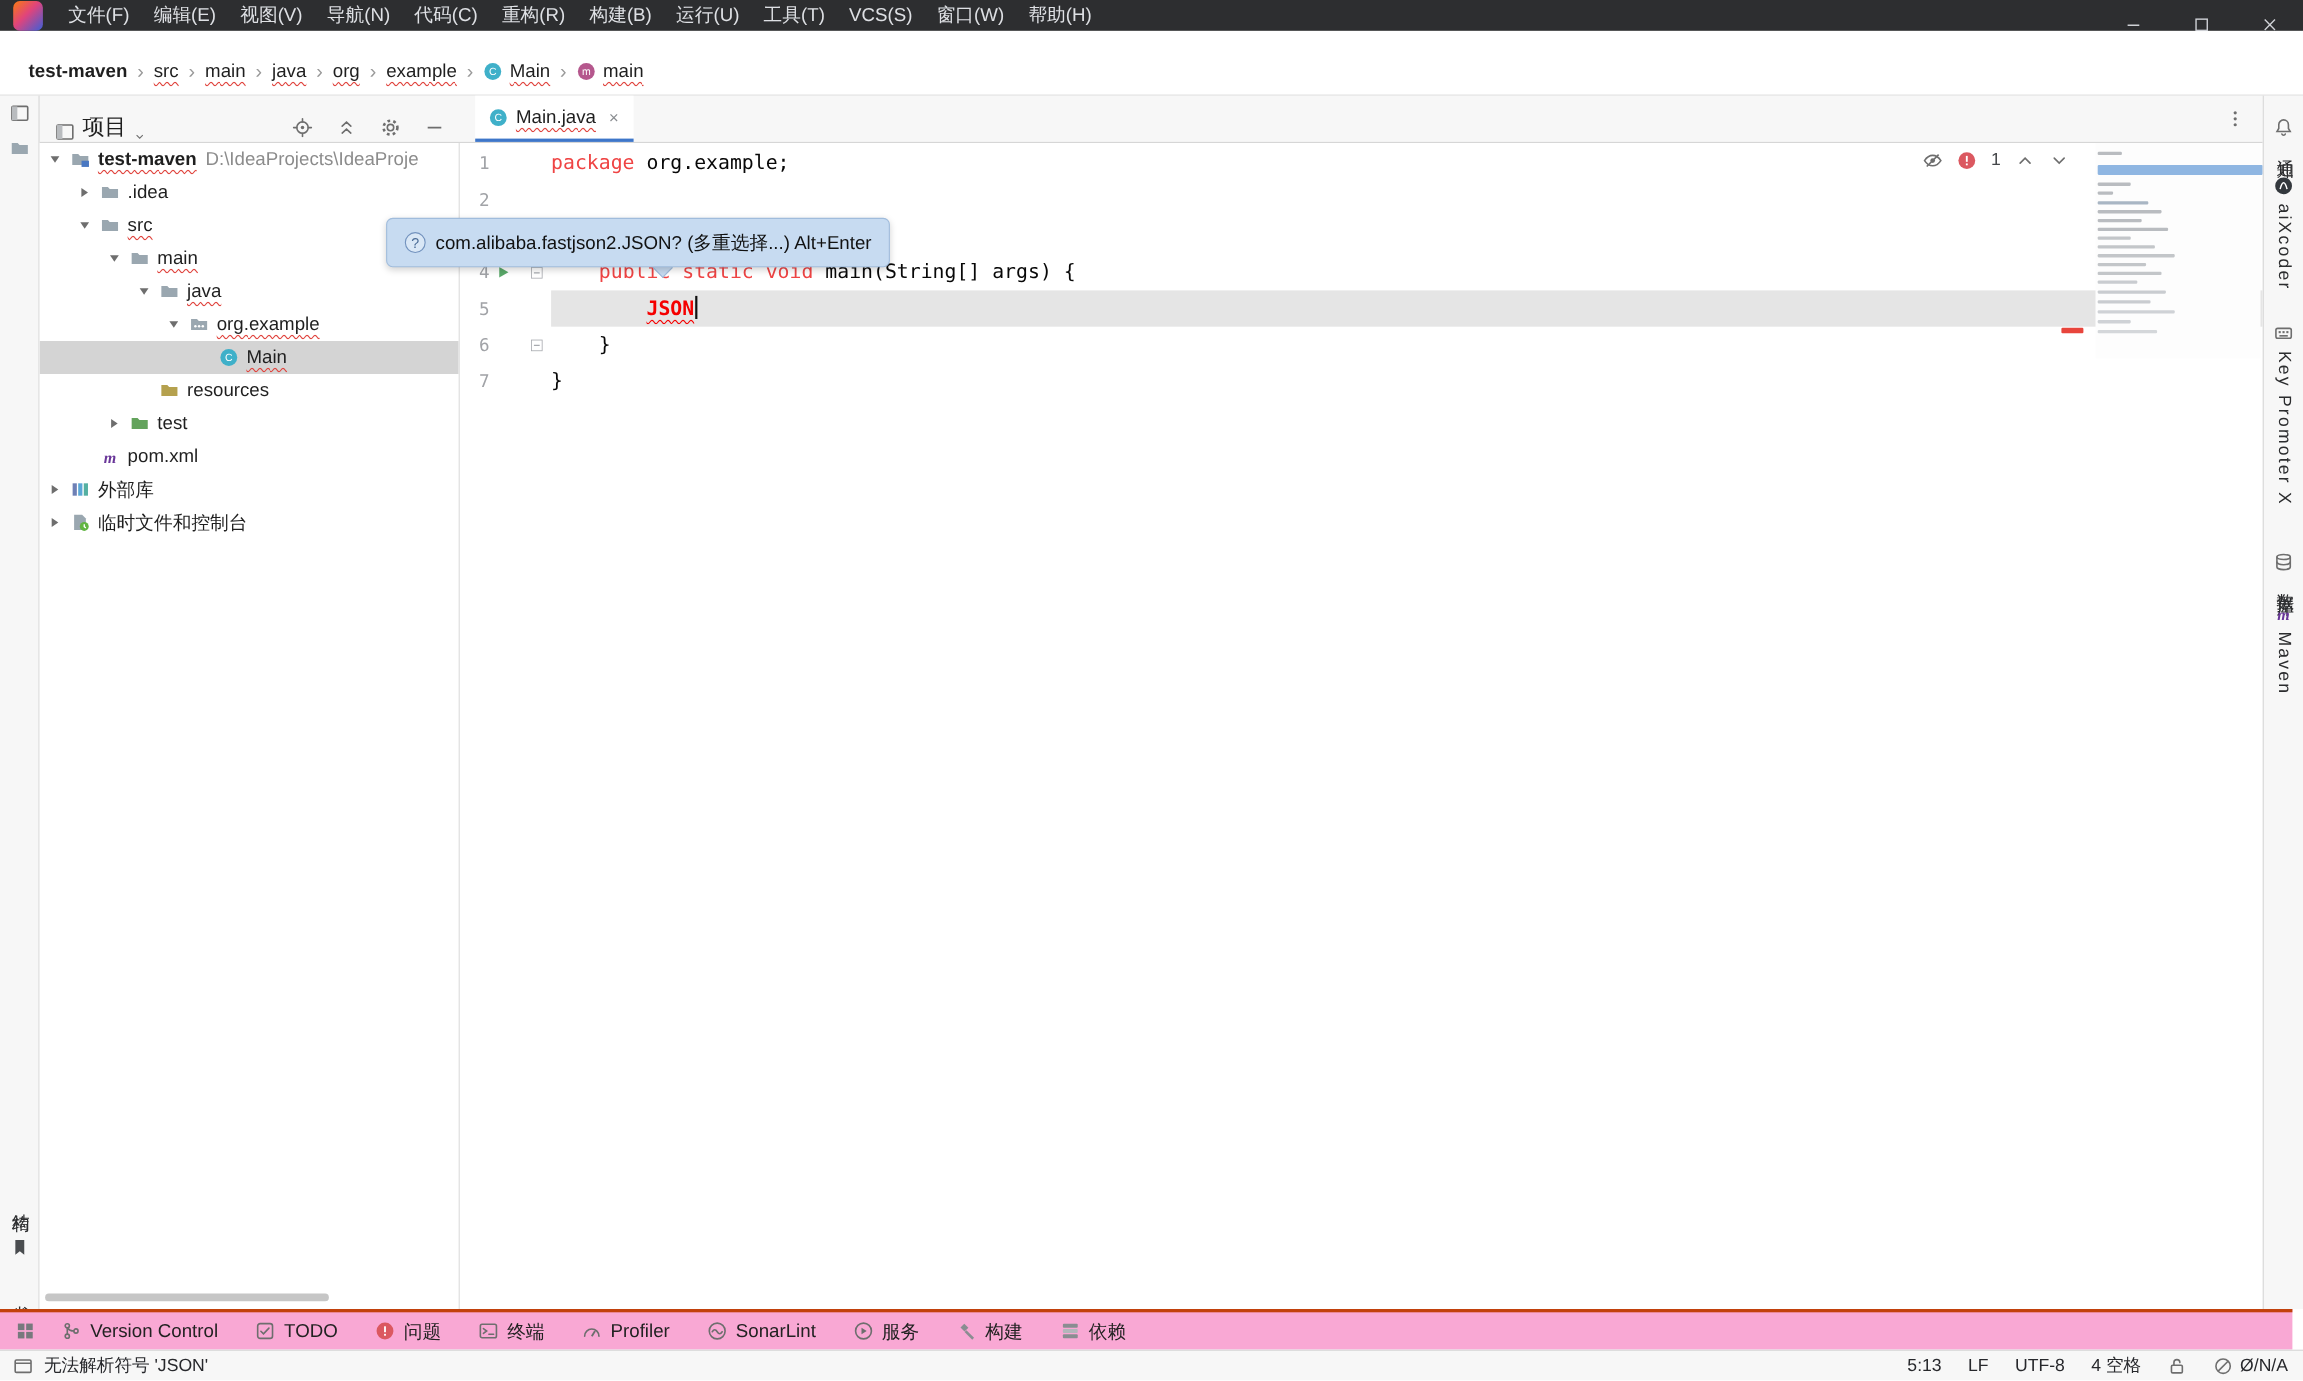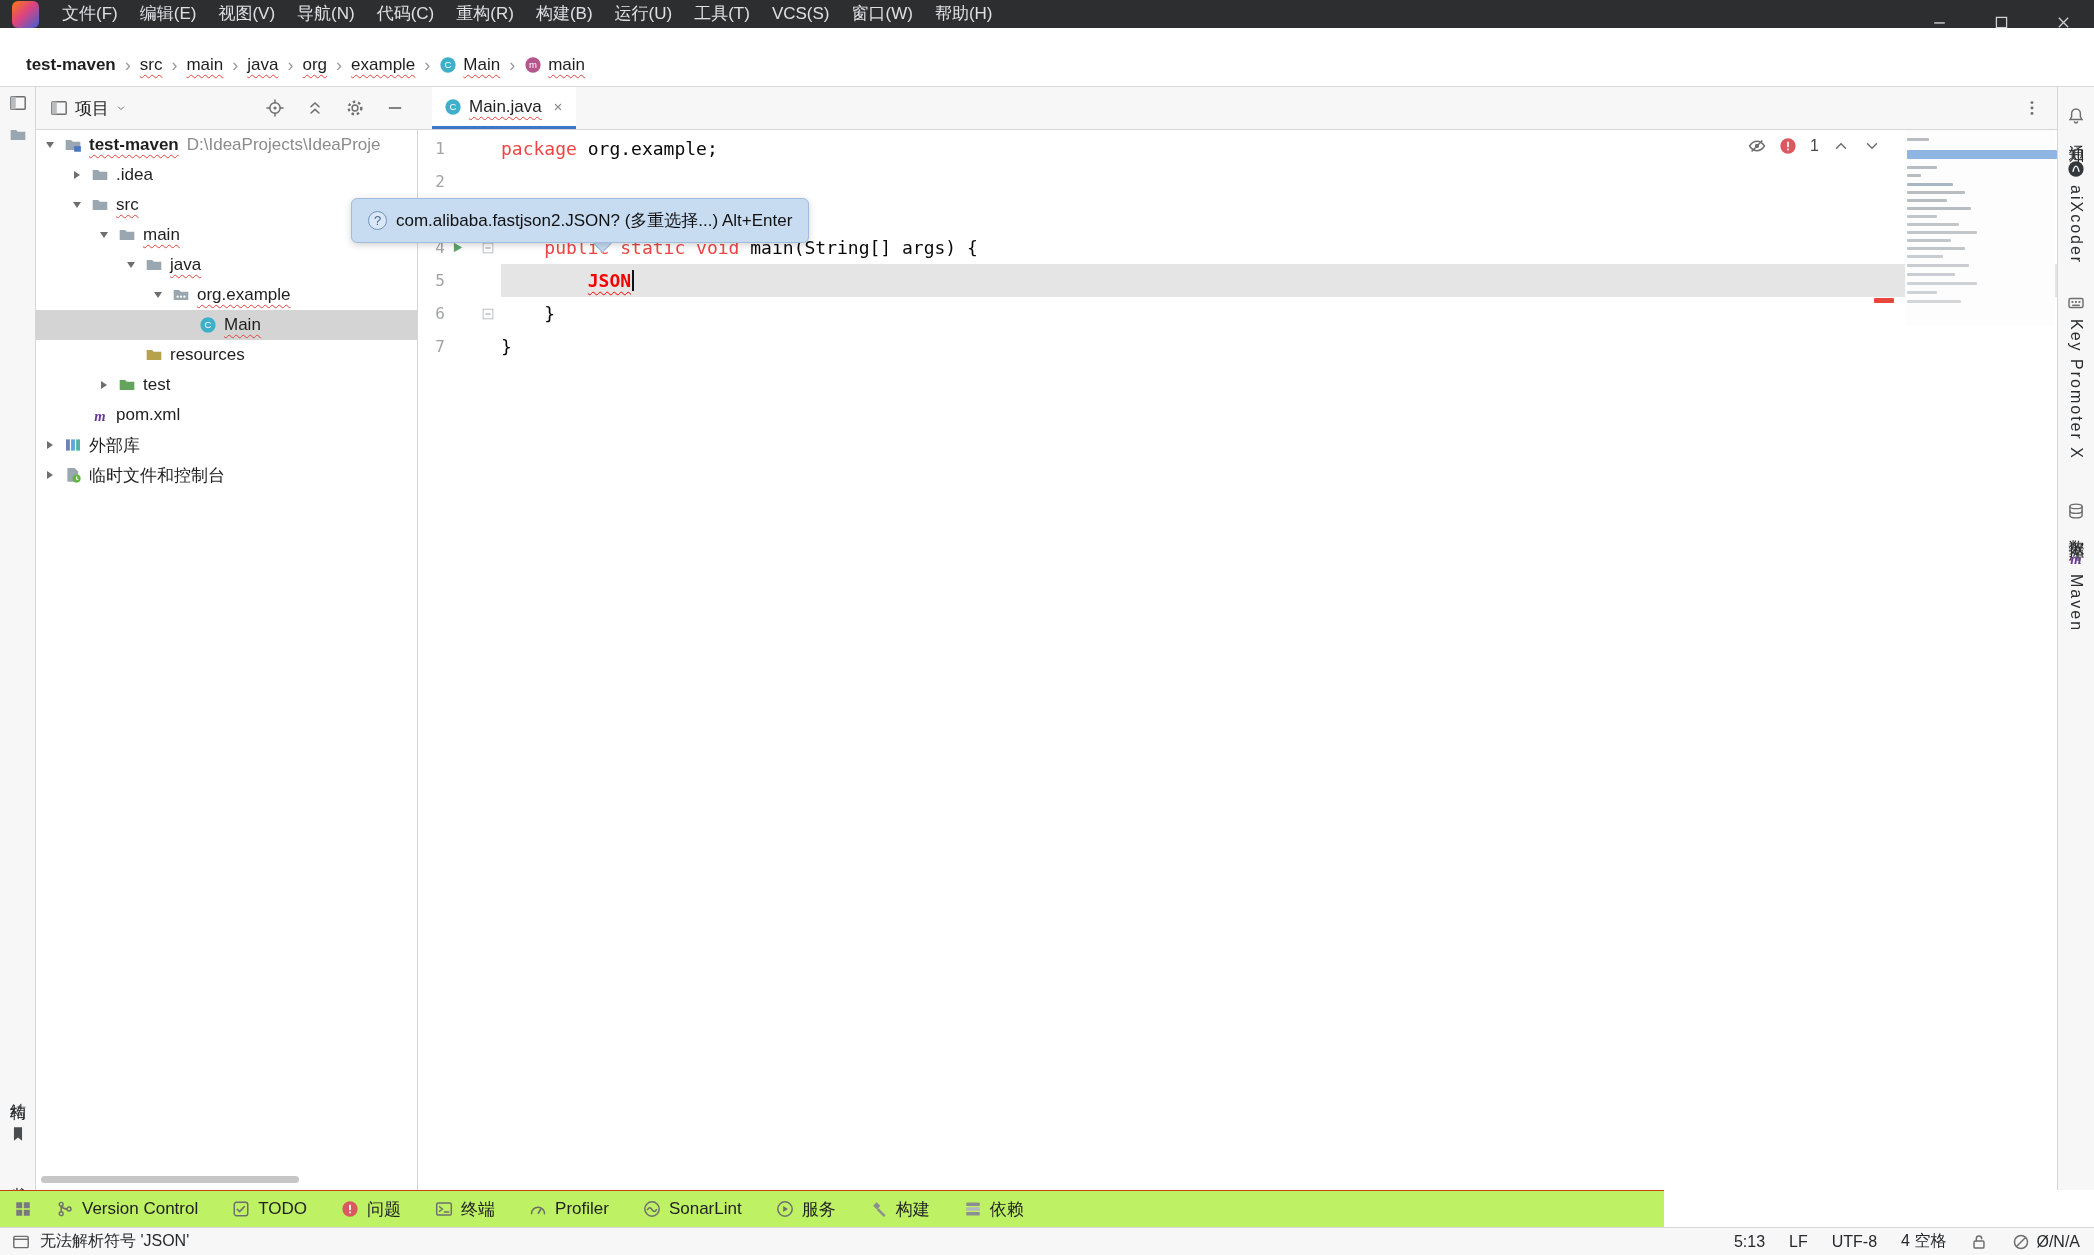--- a/index.html
+++ b/index.html
@@ -25,21 +25,21 @@
   .crumb { display: flex; align-items: center; gap: 6px; white-space: nowrap; }
   .crumb-sep { color: #9a9a9a; margin: 0 9px; font-size: 18px; }
   .b { font-weight: bold; }
   .squig { text-decoration-line: underline; text-decoration-style: wavy; text-decoration-color: #e0433d; text-decoration-thickness: 1px; text-underline-offset: 4px; }
   #nav-actions { position: absolute; right: 8px; top: 44px; height: 43px; display: flex; align-items: center; gap: 10px; }
   .tbtn { display: inline-flex; align-items: center; gap: 3px; padding: 4px; border-radius: 4px; }
   .combo { display: inline-flex; align-items: center; gap: 8px; border: 1px solid #c6c6c6; border-radius: 4px; padding: 5px 12px; font-size: 17px; background: #fff; }
 
   
   #tabrow { position: absolute; left: 36px; top: 87px; width: 2021px; height: 43px; background: #f7f7f7; border-bottom: 1px solid #d6d6d6; }
-  #panel-header { position: absolute; left: 0; top: 0; width: 382px; height: 42px; display: flex; align-items: center; gap: 7px; padding: 0 10px 0 14px; font-size: 17px; }
+  #panel-header { position: absolute; left: 0; top: 0; width: 382px; height: 42px; display: flex; align-items: flex-end; gap: 7px; padding: 0 10px 0 14px; font-size: 20px; }
   .ph-actions { margin-left: auto; display: flex; align-items: center; gap: 14px; }
   #tabs { position: absolute; left: 382px; top: 0; height: 42px; display: flex; }
   .tab { display: flex; align-items: center; gap: 7px; padding: 0 12px; margin-left: 14px; height: 42px; background: #fff; border-bottom: 3px solid #3e76c9; font-size: 17px; }
   .tab-close { display: inline-flex; margin-left: 3px; }
   #tab-kebab { position: absolute; right: 12px; top: 8px; }
 
   
   #left-strip { position: absolute; left: 0; top: 87px; width: 36px; height: 1103px; background: #f7f7f7; border-right: 1px solid #d6d6d6; }
   .stripe-btn { display: flex; justify-content: center; padding: 7px 0; }
   .stripe-bottom { position: absolute; bottom: 12px; left: 0; right: 0; display: flex; flex-direction: column; align-items: center; gap: 24px; }
@@ -79,21 +79,21 @@
   
   #right-strip { position: absolute; left: 2057px; top: 87px; width: 37px; height: 1103px; background: #f7f7f7; border-left: 1px solid #d6d6d6; display: flex; flex-direction: column; align-items: center; padding-top: 20px; }
   .rs-item { display: flex; flex-direction: column; align-items: center; gap: 7px; }
 
   
   #tooltip { position: absolute; left: 351px; top: 198px; height: 45px; display: flex; align-items: center; gap: 9px; padding: 0 16px; background: #c7dbf1; border: 1px solid #a0bcdc; border-radius: 6px; font-size: 17px; color: #111; z-index: 60; box-shadow: 0 2px 7px rgba(0,0,0,.18); white-space: nowrap; }
   .qmark { width: 19px; height: 19px; border: 1px solid #7292be; border-radius: 50%; color: #4a6b96; font-size: 13px; display: flex; align-items: center; justify-content: center; background: #d9e7f6; flex: none; }
   #tooltip-arrow { position: absolute; left: 596px; top: 237px; width: 13px; height: 13px; background: #c7dbf1; border-right: 1px solid #a0bcdc; border-bottom: 1px solid #a0bcdc; transform: rotate(45deg); z-index: 59; }
 
   
-  #bottom-bar { position: absolute; left: 0; top: 1190px; width: 1664px; height: 37px; background: #bef264; border-top: 1px solid #c2410c; display: flex; align-items: center; padding-left: 10px; }
+  #bottom-bar { position: absolute; left: 0; top: 1190px; width: 2084px; height: 37px; background: #f9a8d4; border-top: 3px solid #c2410c; display: flex; align-items: center; padding-left: 10px; }
   #bb-items { display: flex; align-items: center; gap: 34px; margin-left: 20px; }
   .bb-item { display: flex; align-items: center; gap: 8px; font-size: 17px; color: #222; white-space: nowrap; }
 
   
   #status-bar { position: absolute; left: 0; top: 1227px; width: 2094px; height: 28px; background: #f7f7f7; border-top: 1px solid #d6d6d6; display: flex; align-items: center; justify-content: space-between; font-size: 16px; color: #27282c; }
   .sb-left { display: flex; align-items: center; gap: 10px; padding-left: 12px; }
   .sb-right { display: flex; align-items: center; gap: 24px; padding-right: 14px; }
   .sb-mem { display: flex; align-items: center; gap: 6px; }
 </style>
 </head>

